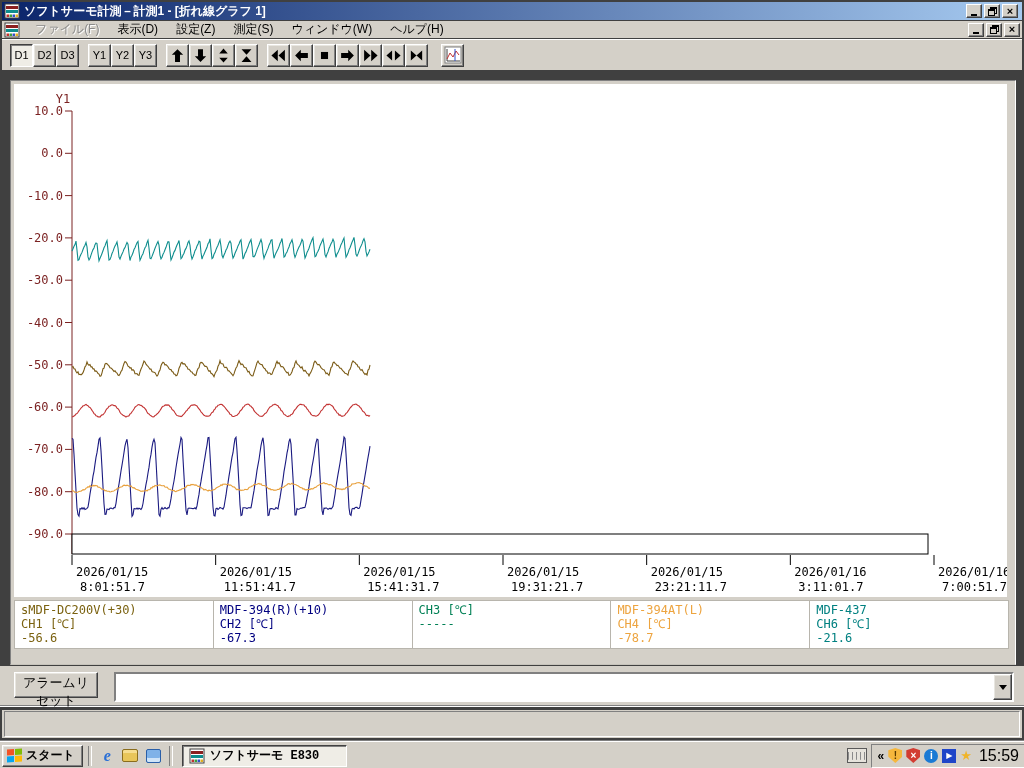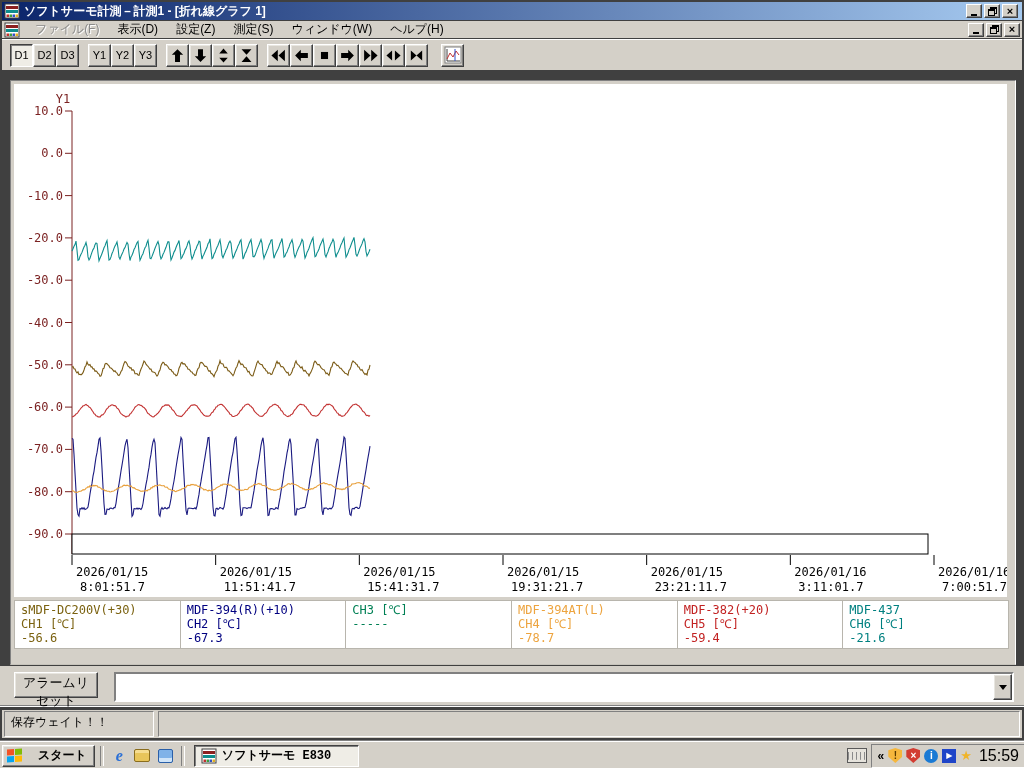--- a/index.html
+++ b/index.html
@@ -55,21 +55,21 @@
   .caret{width:0;height:0;border-left:4px solid transparent;border-right:4px solid transparent;border-top:5px solid #000;}
 
   
   .statusbar{position:absolute;left:2px;top:710px;right:2px;height:28px;background:#d4d0c8;display:flex;align-items:center;gap:4px;padding:0 2px;}
   .status-panel{height:20px;font-size:12px;padding:2px 6px;color:#000;white-space:nowrap;}
   .status-panel.first{width:136px;}
   .status-panel.rest{flex:1;}
 
   
   .taskbar{position:absolute;left:0;top:741px;width:1024px;height:27px;background:#d4d0c8;border-top:1px solid #ffffff;box-shadow:0 -1px 0 #808080;display:flex;align-items:center;padding:0 2px;}
-  .start-btn{height:22px;display:flex;align-items:center;gap:16px;font-size:12px;font-weight:bold;padding:0 7px 0 4px;}
+  .start-btn{height:22px;display:flex;align-items:center;gap:4px;font-size:12px;font-weight:bold;padding:0 7px 0 4px;}
   .winflag{display:grid;grid-template-columns:7px 7px;grid-template-rows:6px 6px;gap:1px;transform:skewY(-4deg);}
   .winflag span{display:block;}
   .tb-sep{width:2px;height:20px;margin:0 5px;border-left:1px solid #808080;border-right:1px solid #ffffff;}
   .ql{display:flex;align-items:center;gap:6px;padding:0 2px;}
   .ql-icon{width:17px;height:17px;display:flex;align-items:center;justify-content:center;}
   .task-btn{height:22px;width:165px;display:flex;align-items:center;gap:5px;font-size:12px;font-weight:bold;padding:0 6px;margin-left:4px;}
   .tray{margin-left:auto;display:flex;align-items:center;gap:4px;}
   .kbd-icon{width:18px;height:13px;background:#e6e3dc;border:1px solid #5a5a5a;background-image:repeating-linear-gradient(to right,#8a8a8a 0 1px,transparent 1px 4px);background-size:100% 60%;background-position:0 60%;background-repeat:no-repeat;}
   .tray-panel{height:22px;display:flex;align-items:center;gap:4px;padding:0 6px;border:1px solid;border-color:#808080 #ffffff #ffffff #808080;}
   .chev{font-size:12px;font-weight:bold;}
@@ -295,45 +295,39 @@
           <div class="legend-cell" style="color: rgb(0, 128, 85);">
             <div></div>
             <div>CH3 [℃]</div>
             <div>-----</div>
           </div>
           <div class="legend-cell" style="color: rgb(237, 164, 63);">
             <div>MDF-394AT(L)</div>
             <div>CH4 [℃]</div>
             <div>-78.7</div>
           </div>
-          <div class="legend-cell" style="color: rgb(194, 34, 34);">
-            <div>MDF-382(+20)</div>
-            <div>CH5 [℃]</div>
-            <div>-59.4</div>
-          </div>
           <div class="legend-cell" style="color: rgb(0, 128, 128);">
             <div>MDF-437</div>
             <div>CH6 [℃]</div>
             <div>-21.6</div>
           </div>
         </div>
     </div>
 
     <div class="alarm-bar">
       <button class="alarm-btn raised">アラームリセット</button>
       <div class="combo">
         <div class="combo-field"></div>
         <button class="combo-btn raised">
             <span class="caret"></span>
           </button>
       </div>
     </div>
 
     <div class="statusbar">
-      <div class="status-panel first sunken">保存ウェイト！！</div>
       <div class="status-panel rest sunken"></div>
     </div>
   </div>
 
   <div class="taskbar">
     <button class="start-btn raised">
       <span class="winflag">
         <span style="background:#f35325"></span>
           <span style="background:#81bc06"></span>
         <span style="background:#05a6f0"></span>

